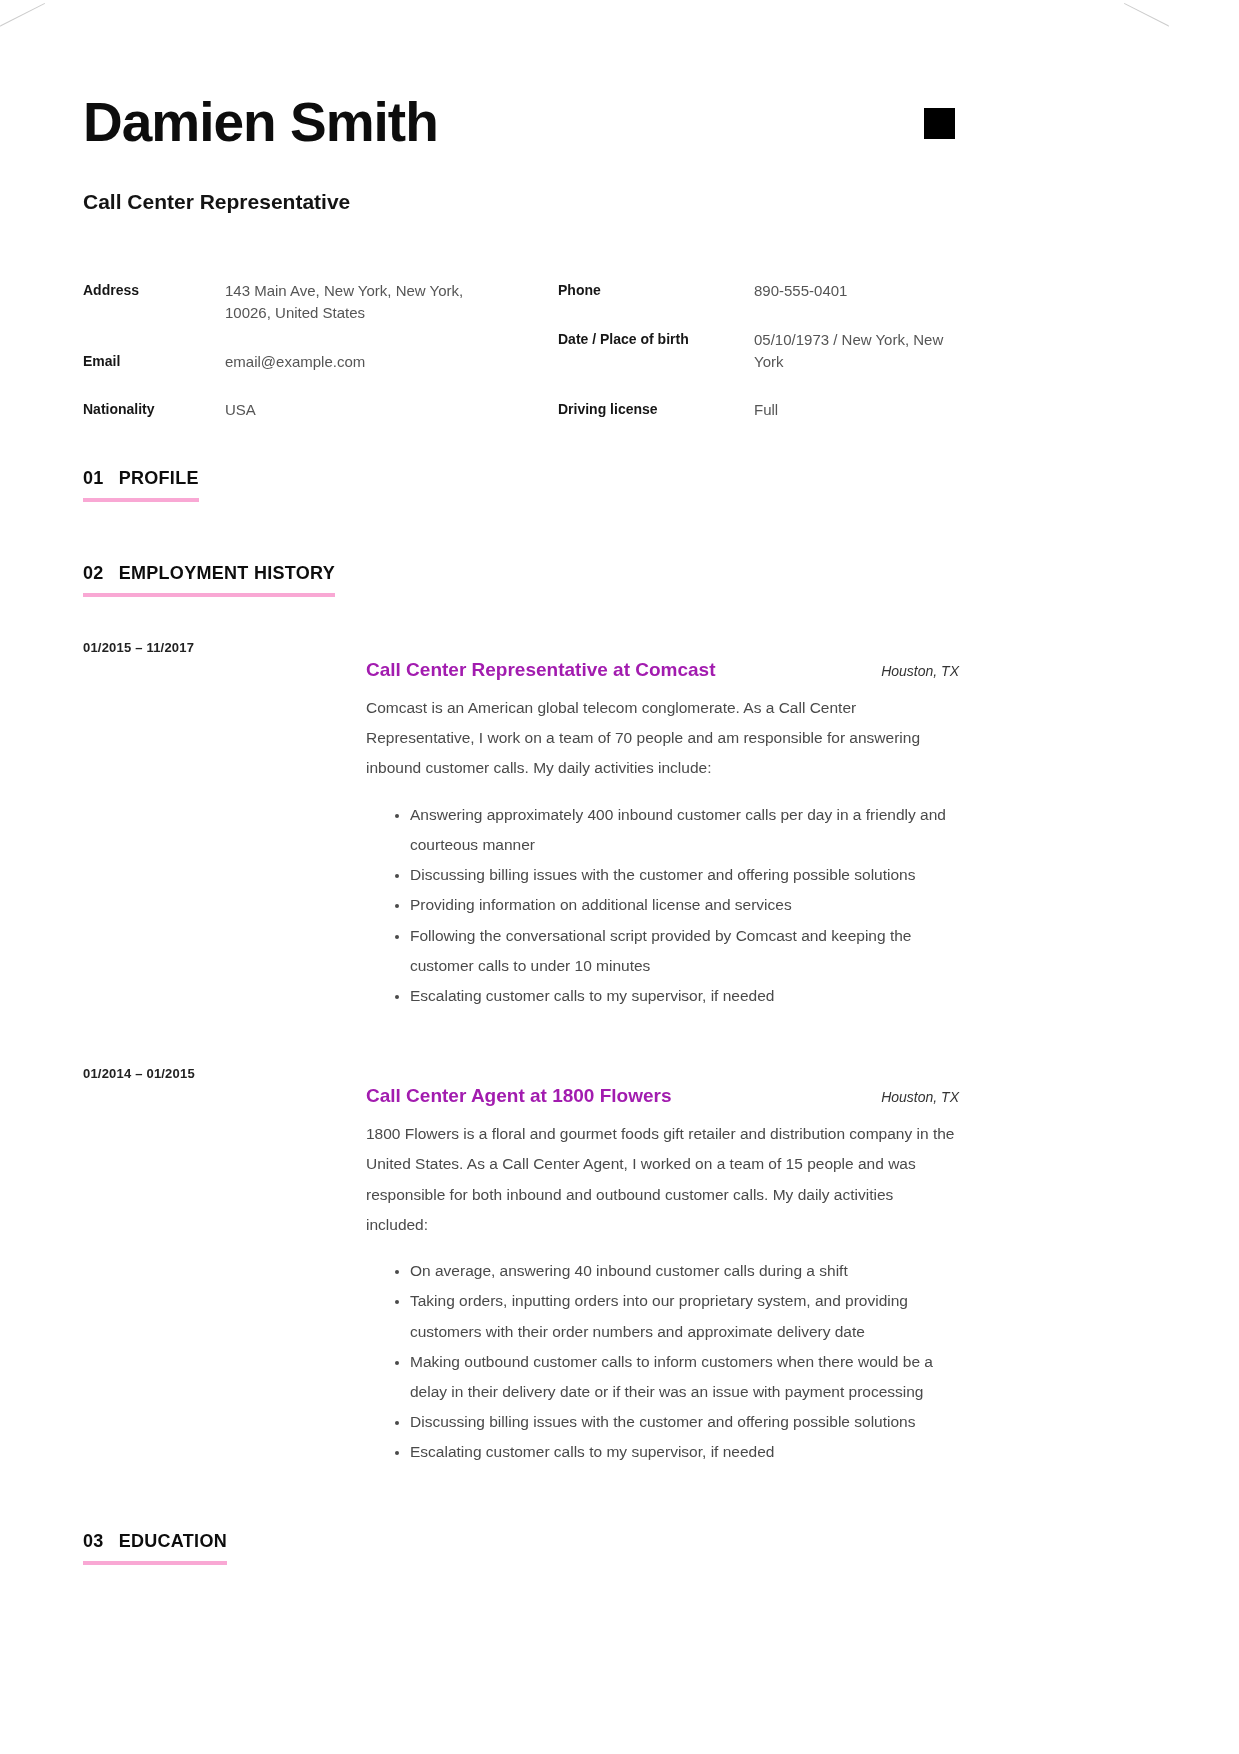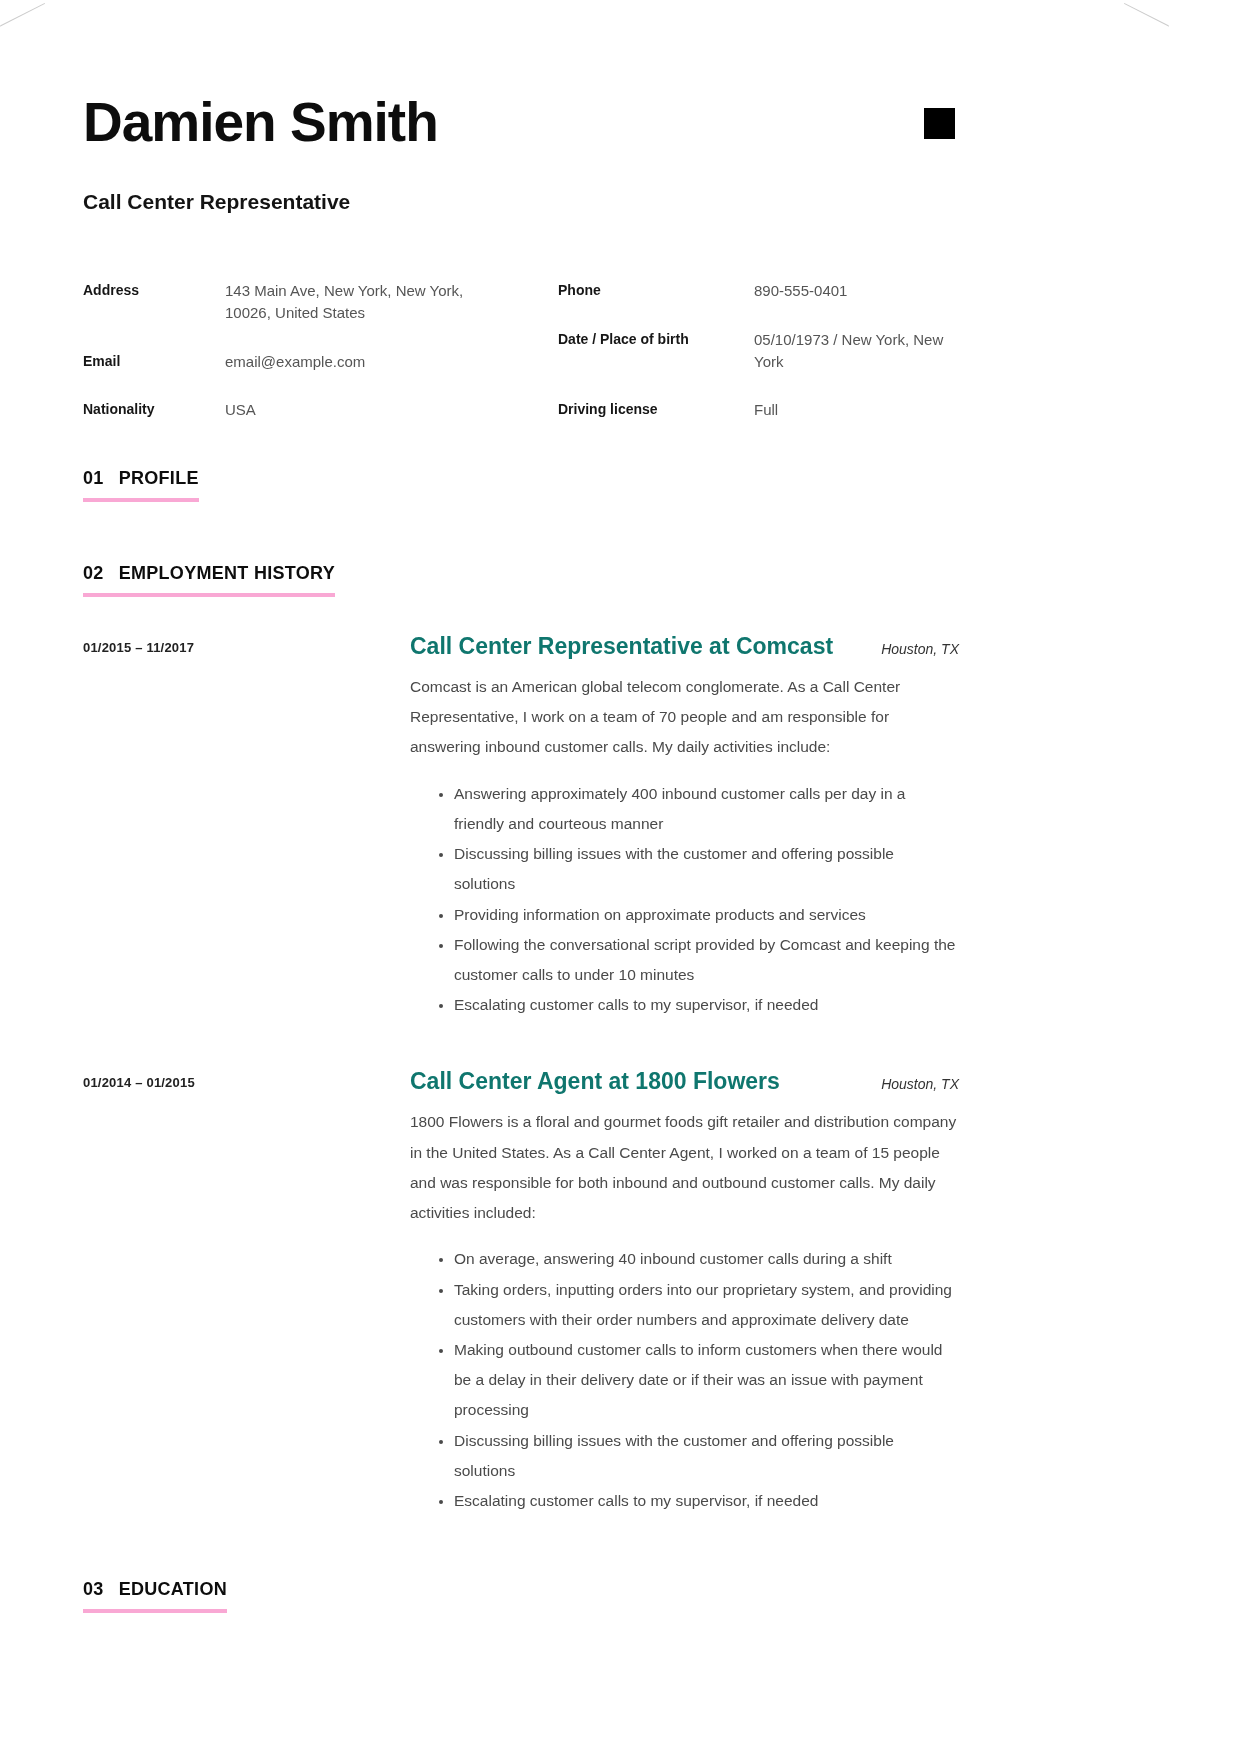--- a/index.html
+++ b/index.html
@@ -74,25 +74,25 @@
 
   .section-profile { margin-top: 48px; }
   .body-text {
     font-size: 15.5px;
     color: #4a4a4a;
     line-height: 1.95;
   }
 
   .section-employment { margin-top: 62px; }
   .jobs { margin-top: 36px; }
-  .job { display: grid; grid-template-columns: 283px 1fr; gap: 44px; }
+  .job { display: grid; grid-template-columns: 283px 1fr; }
   .job + .job { margin-top: 48px; }
   .job-dates { font-size: 13px; font-weight: bold; color: #222222; padding-top: 7px; letter-spacing: 0.2px; }
   .job-title-row { display: flex; justify-content: space-between; align-items: baseline; }
-  .job-title { font-size: 23px; font-weight: bold; color: #0f766e; }
+  .job-title { font-size: 19px; font-weight: bold; color: #a21caf; margin-top: 26px; }
   .job-location { font-size: 14px; font-style: italic; color: #333333; white-space: nowrap; }
   .job-desc { margin-top: 12px; }
   .job-bullets { margin-top: 16px; padding-left: 44px; }
   .job-bullets li {
     font-size: 15.5px;
     color: #4a4a4a;
     line-height: 1.95;
   }
   .job-bullets li::marker { color: #4a4a4a; font-size: 13px; }
 
@@ -148,21 +148,21 @@
         <div class="job-dates">01/2015 – 11/2017</div>
         <div>
           <div class="job-title-row">
             <div class="job-title">Call Center Representative at Comcast</div>
             <div class="job-location">Houston, TX</div>
           </div>
           <div class="job-desc body-text">Comcast is an American global telecom conglomerate. As a Call Center Representative, I work on a team of 70 people and am responsible for answering inbound customer calls. My daily activities include:</div>
           <ul class="job-bullets">
             <li>Answering approximately 400 inbound customer calls per day in a friendly and courteous manner</li>
             <li>Discussing billing issues with the customer and offering possible solutions</li>
-            <li>Providing information on approximate products and services</li>
+            <li>Providing information on additional license and services</li>
             <li>Following the conversational script provided by Comcast and keeping the customer calls to under 10 minutes</li>
             <li>Escalating customer calls to my supervisor, if needed</li>
           </ul>
         </div>
       </div>
 
       <div class="job">
         <div class="job-dates">01/2014 – 01/2015</div>
         <div>
           <div class="job-title-row">

